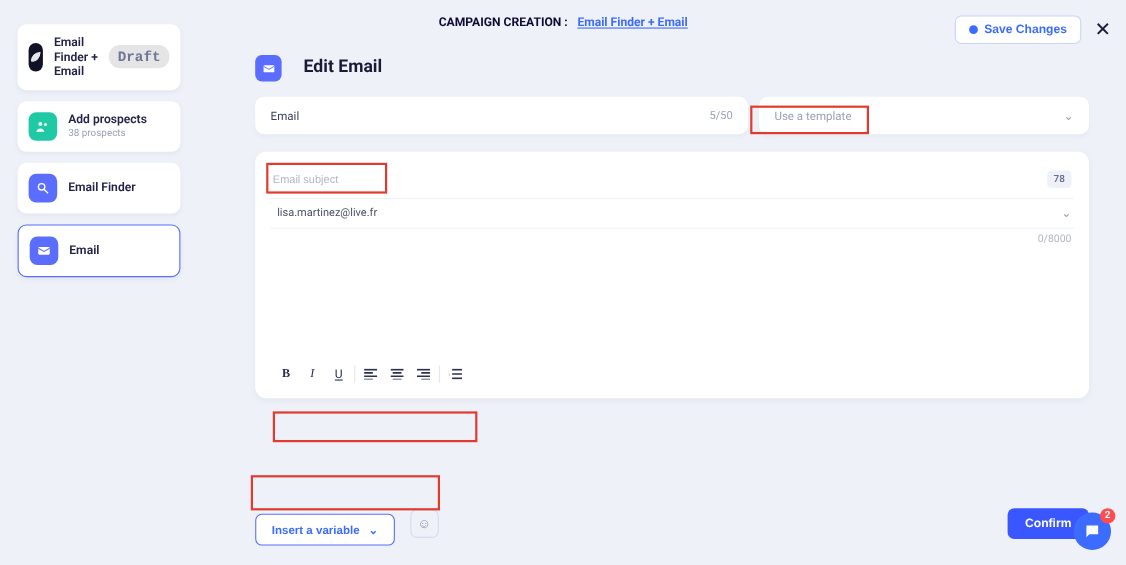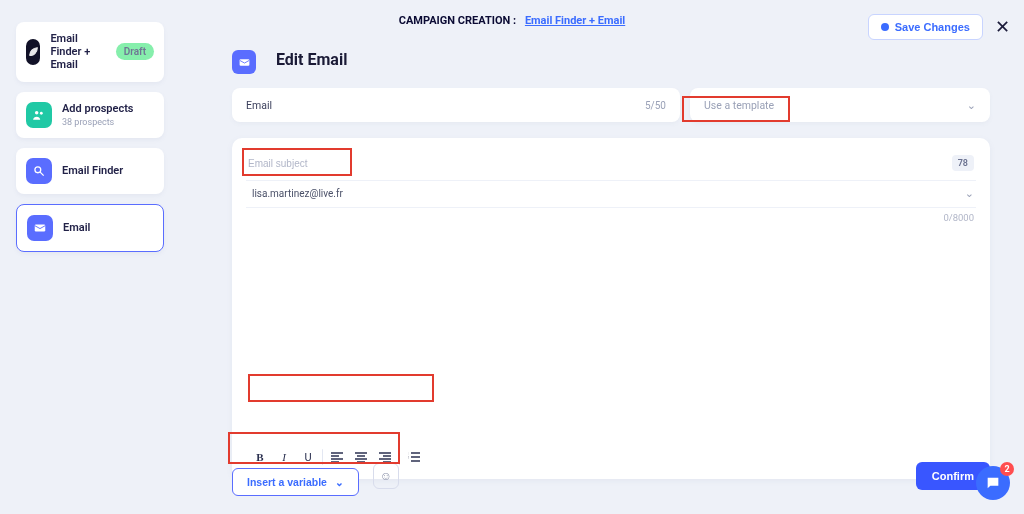--- a/index.html
+++ b/index.html
@@ -33,22 +33,22 @@
     padding:10px 10px; display:flex; align-items:center; gap:10px; margin-bottom:10px;
     font-size:11px; color:#222248;
   }
   .step .ic {
     width:26px; height:26px; border-radius:7px; display:flex; align-items:center; justify-content:center;
     color:#fff; font-size:12px;
   }
   .step .t1 { font-weight:600; line-height:1.2; }
   .step .t2 { font-size:9px; color:#9aa1b7; margin-top:1px; }
   .step .draft {
-    margin-left:auto; background:#86efac; color:#6f7694; font-size:10px; font-weight:600;
-    padding:3px 8px; border-radius:10px;
+    margin-left:auto; background:#e5e5e5; color:#6f7694; font-size:13px; font-weight:600;
+    padding:3px 8px; border-radius:10px;font-family:Liberation Mono, monospace;
   }
   .step.active { border:1px solid #5a6dff; }
   .ic-black { background:#111127; }
   .ic-teal  { background:#20c9a5; }
   .ic-blue  { background:#5a6dff; }
 
   
   .main {
     position:absolute; left:232px; top:50px; right:34px; bottom:60px;
   }
@@ -72,21 +72,21 @@
   .pill-email .count { margin-left:auto; color:#9aa1b7; font-size:10px; }
   .pill-template {
     width:300px; background:#fff; border-radius:8px; display:flex; align-items:center;
     padding:0 14px; font-size:10.5px; color:#9aa1b7;
     box-shadow:0 2px 4px rgba(120,130,160,.06); position:relative; cursor:pointer;
   }
   .pill-template .chev { margin-left:auto; font-size:11px; color:#9aa1b7; }
 
   .editor {
     background:#fff; border-radius:10px; box-shadow:0 2px 6px rgba(120,130,160,.08);
-    height:341px; position:relative; padding:12px 14px 40px;
+    height:224px; position:relative; padding:12px 14px 40px;
   }
   .subject-row {
     display:flex; align-items:center; height:26px; padding:0 2px;
   }
   .subject-input {
     border:none; outline:none; font-size:10px; color:#424a63; flex:1; background:transparent;
   }
   .subject-input::placeholder { color:#b1b6c8; }
   .subject-badge {
     background:#eef1f8; color:#6b7290; font-size:9px; font-weight:600;

